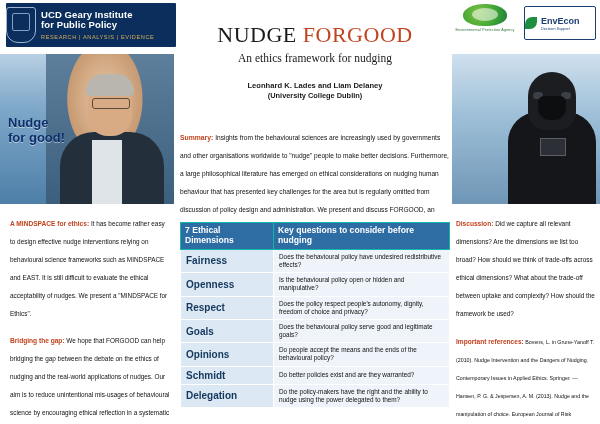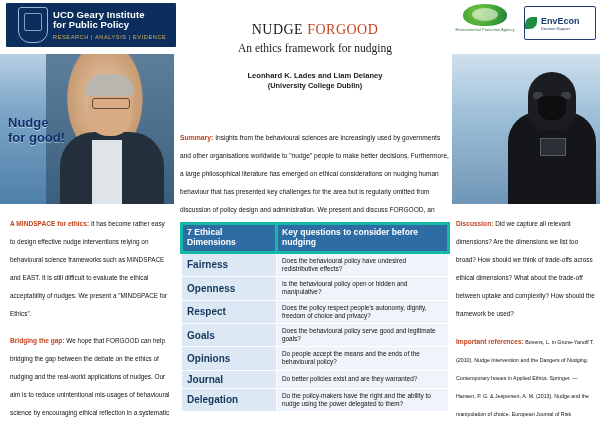--- a/index.html
+++ b/index.html
@@ -30,21 +30,21 @@
   }
   .ucd-logo {
     position: absolute;
     left: 6px; top: 3px;
     width: 170px; height: 44px;
     background: #0b2e5c;
     color: #ffffff;
     border-radius: 1px;
     display: flex;
     align-items: center;
-    padding-left: 12px;
+    padding-left: 0;
     box-sizing: border-box;
   }
   .ucd-crest {
     width: 28px; height: 34px;
     background: #0b2e5c;
     border: 1px solid #9bb6d6;
     border-radius: 3px 3px 12px 12px;
     margin-right: 5px;
     flex: 0 0 auto;
     position: relative;
@@ -129,21 +129,21 @@
   }
 
   
   .title-block {
     position: absolute;
     left: 180px; top: 22px;
     width: 270px;
     text-align: center;
   }
   .main-title {
-    font-size: 14px;
+    font-size: 22px;
     letter-spacing: 0.5px;
     color: #1a1a1a;
     font-family: "Liberation Serif", serif;
   }
   .main-title .hl { color: #c1431f; }
   .subtitle {
     font-size: 11.5px;
     color: #1a1a1a;
     margin-top: 4px;
     font-family: "Liberation Serif", serif;
@@ -271,21 +271,21 @@
     width: 270px;
     table-layout: fixed;
   }
   table.ethics th {
     background: #2e6ca4;
     color: #ffffff;
     font-size: 8.6px;
     font-weight: bold;
     text-align: left;
     padding: 3px 4px;
-    border: 3px solid #14b8a6;
+    border: 1px solid #14b8a6;
     line-height: 1.15;
   }
   table.ethics th.c1 { width: 84px; }
   table.ethics td.dim {
     background: #dce9f4;
     color: #14375c;
     font-size: 10px;
     font-weight: bold;
     padding: 3px 5px;
     border: 1px solid #ffffff;
@@ -467,21 +467,21 @@
         </tr>
         <tr>
           <td class="dim">Goals</td>
           <td class="q">Does the behavioural policy serve good and legitimate goals?</td>
         </tr>
         <tr>
           <td class="dim">Opinions</td>
           <td class="q">Do people accept the means and the ends of the behavioural policy?</td>
         </tr>
         <tr>
-          <td class="dim">Journal</td>
+          <td class="dim">Schmidt</td>
           <td class="q">Do better policies exist and are they warranted?</td>
         </tr>
         <tr>
           <td class="dim">Delegation</td>
           <td class="q">Do the policy-makers have the right and the ability to nudge using the power delegated to them?</td>
         </tr>
       </tbody>
     </table>
   </div>
 

